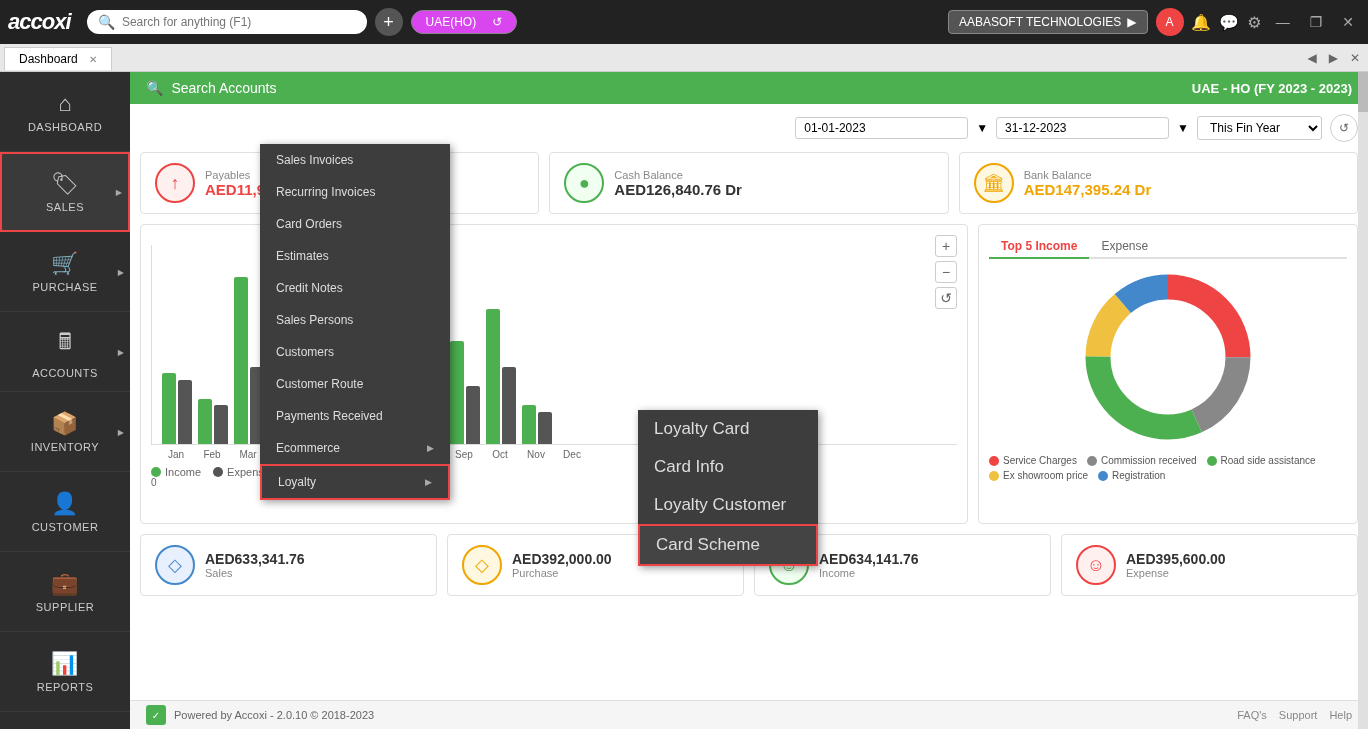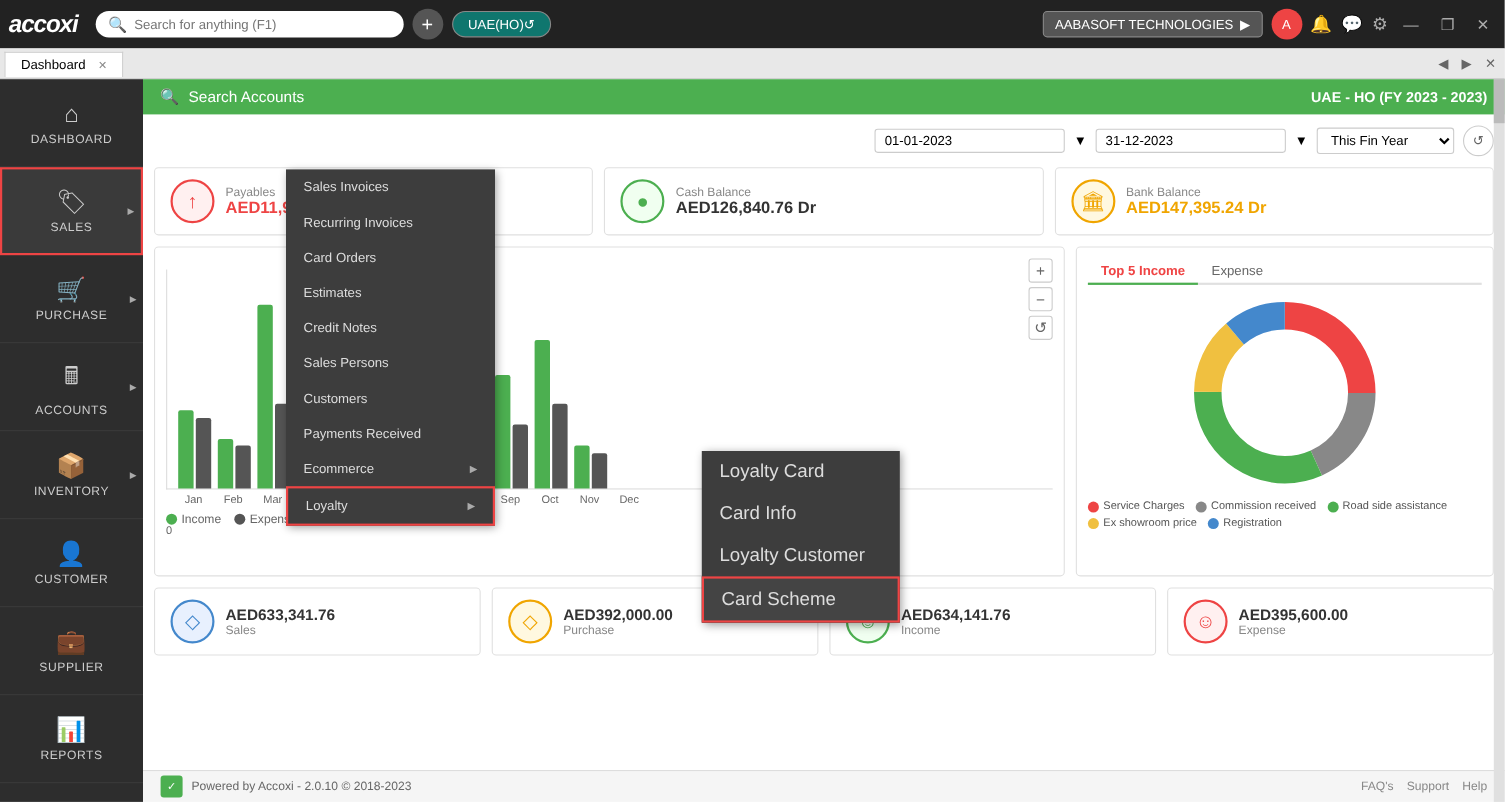--- a/index.html
+++ b/index.html
@@ -5,21 +5,21 @@
     * { margin: 0; padding: 0; box-sizing: border-box; }
     body { font-family: Arial, sans-serif; font-size: 12px; background: #f0f0f0; width: 1368px; height: 729px; overflow: hidden; }
 
     
     .top-bar { display: flex; align-items: center; background: #222; height: 44px; padding: 0 8px; gap: 8px; }
     .logo { color: white; font-size: 22px; font-weight: bold; font-style: italic; margin-right: 8px; letter-spacing: -1px; }
     .search-box { display: flex; align-items: center; background: white; border-radius: 20px; padding: 4px 12px; width: 280px; gap: 6px; }
     .search-box input { border: none; outline: none; font-size: 12px; width: 220px; }
     .search-icon { color: #888; font-size: 14px; }
     .add-btn { background: #555; border: none; border-radius: 50%; width: 28px; height: 28px; color: white; font-size: 18px; cursor: pointer; display: flex; align-items: center; justify-content: center; }
-    .branch-btn { background: #0f766e; border: 1px solid #888; border-radius: 20px; padding: 4px 14px; color: white; font-size: 12px; cursor: pointer; display: flex; align-items: center; gap: 0; }
+    .branch-btn { background: #d946ef; border: 1px solid #888; border-radius: 20px; padding: 4px 14px; color: white; font-size: 12px; cursor: pointer; display: flex; align-items: center; gap: 16px; }
     .spacer { flex: 1; }
     .company-btn { background: #555; border: 1px solid #888; border-radius: 4px; padding: 4px 10px; color: white; font-size: 12px; cursor: pointer; display: flex; align-items: center; gap: 6px; }
     .user-avatar { width: 28px; height: 28px; border-radius: 50%; background: #e44; display: flex; align-items: center; justify-content: center; color: white; font-size: 12px; }
     .top-icons { display: flex; gap: 8px; align-items: center; }
     .top-icon { color: #aaa; font-size: 16px; cursor: pointer; }
     .win-btn { background: none; border: none; color: #aaa; font-size: 14px; cursor: pointer; padding: 2px 6px; }
 
     
     .tab-bar { background: #e8e8e8; display: flex; align-items: center; padding: 0 4px; height: 28px; border-bottom: 1px solid #ccc; }
     .tab { background: white; border: 1px solid #ccc; border-bottom: none; padding: 4px 14px; font-size: 12px; cursor: pointer; margin-right: 16px; position: relative; top: 1px; }
@@ -97,21 +97,21 @@
     .donut-dot { width: 10px; height: 10px; border-radius: 50%; }
 
     
     .bottom-stats { display: flex; gap: 10px; margin-top: 10px; }
     .bottom-stat { flex: 1; border: 1px solid #e0e0e0; border-radius: 4px; padding: 10px 14px; display: flex; align-items: center; gap: 10px; background: white; }
     .bottom-stat-icon { width: 40px; height: 40px; border-radius: 50%; display: flex; align-items: center; justify-content: center; font-size: 18px; }
     .bottom-stat-value { font-size: 14px; font-weight: bold; color: #333; }
     .bottom-stat-label { font-size: 11px; color: #888; }
 
     
-    .dropdown-menu { position: absolute; left: 130px; top: 54px; background: #3d3d3d; min-width: 190px; z-index: 100; box-shadow: 2px 2px 8px rgba(0,0,0,0.4); }
+    .dropdown-menu { position: absolute; left: 130px; top: 44px; background: #3d3d3d; min-width: 190px; z-index: 100; box-shadow: 2px 2px 8px rgba(0,0,0,0.4); }
     .dropdown-item { padding: 9px 16px; color: #ddd; cursor: pointer; font-size: 12px; display: flex; justify-content: space-between; align-items: center; }
     .dropdown-item.has-submenu::after { content: '▶'; font-size: 9px; color: #aaa; }
 
     
     .submenu { position: absolute; left: 319px; background: #3d3d3d; min-width: 180px; z-index: 101; box-shadow: 2px 2px 8px rgba(0,0,0,0.4); }
     .submenu-item { padding: 9px 16px; color: #ddd; cursor: pointer; font-size: 17px; }
     .submenu-item.highlighted { border: 2px solid #e44; background: #444; }
 
     
     .footer { background: #f5f5f5; border-top: 1px solid #ddd; padding: 4px 16px; display: flex; align-items: center; gap: 8px; font-size: 11px; color: #666; }
@@ -434,20 +434,21 @@
 
 <div class="sales-dropdown-wrapper">
   <div class="dropdown-menu">
     <div class="dropdown-item">Sales Invoices</div>
     <div class="dropdown-item">Recurring Invoices</div>
     <div class="dropdown-item">Card Orders</div>
     <div class="dropdown-item">Estimates</div>
     <div class="dropdown-item">Credit Notes</div>
     <div class="dropdown-item">Sales Persons</div>
     <div class="dropdown-item">Customers</div>
+    <div class="dropdown-item">Customer Route</div>
     <div class="dropdown-item">Payments Received</div>
     <div class="dropdown-item has-submenu">Ecommerce</div>
     <div class="dropdown-item has-submenu" style="border:2px solid #e44;">Loyalty</div>
   </div>
 </div>
 
 <div class="loyalty-sub-wrapper">
   <div class="submenu">
     <div class="submenu-item">Loyalty Card</div>
     <div class="submenu-item">Card Info</div>

